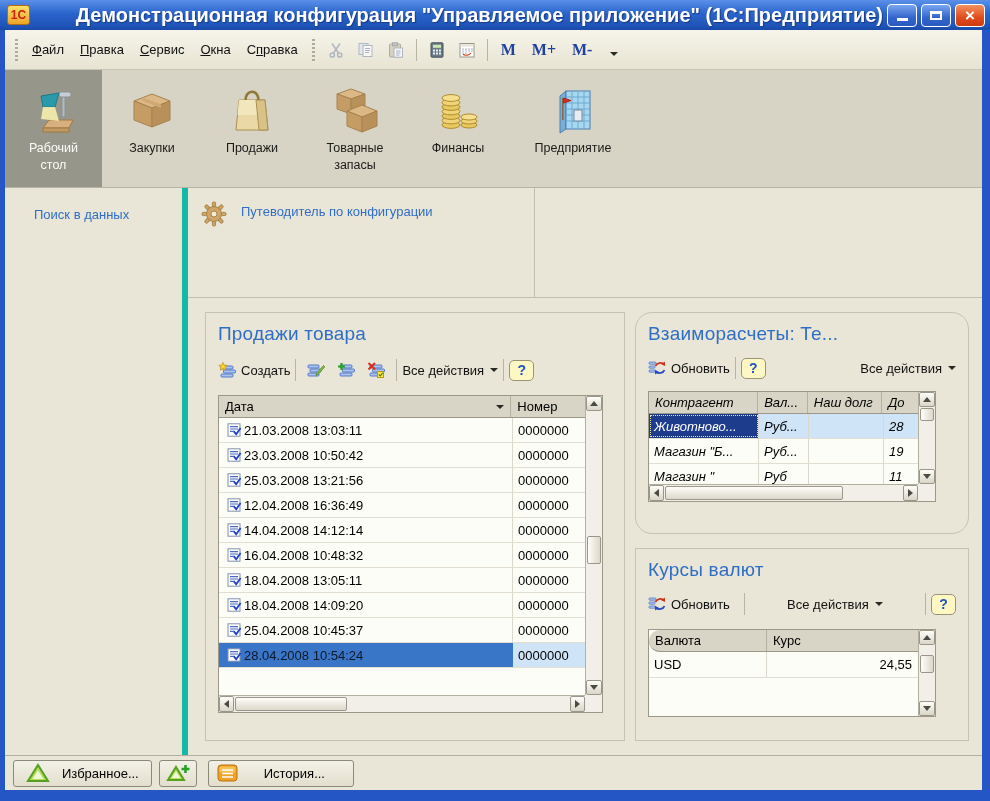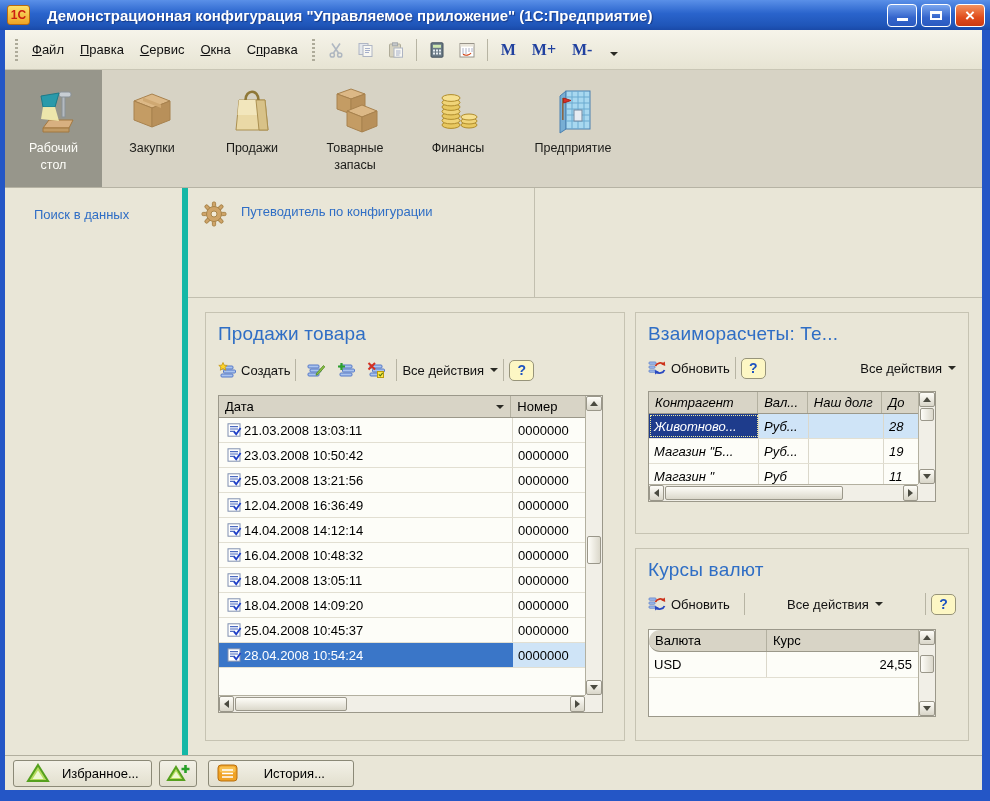--- a/index.html
+++ b/index.html
@@ -8,22 +8,22 @@
 
   .window { width:990px; height:801px; display:flex; flex-direction:column;
             background:#2456c6; overflow:hidden; position:relative; }
 
   
   .titlebar { flex:0 0 30px; display:flex; align-items:center; padding:0 5px 0 7px;
               background:linear-gradient(#5a90e8, #2a64cc 45%, #1f55b8 85%, #1a4aa8); }
   .logo { width:23px; height:20px; border:1px solid #b86a10; border-radius:3px;
           background:linear-gradient(#fce06a,#eda426); color:#cc1f10; font-weight:bold;
           font-size:12px; display:flex; align-items:center; justify-content:center; }
-  .title-text { color:#fff; font-weight:bold; font-size:15px; margin-left:17px; flex:1;
-                white-space:nowrap; overflow:hidden; text-shadow:1px 1px 1px #173a86; }
+  .title-text { color:#fff; font-weight:bold; font-size:20px; margin-left:8px; flex:1;
+                white-space:nowrap; overflow:hidden; text-shadow:1px 1px 1px #173a86;text-align:right; }
   .tb-btn { width:30px; height:23px; border:1px solid #fff; border-radius:4px; margin-left:4px;
             display:flex; align-items:center; justify-content:center; cursor:default; }
   .btn-min,.btn-max { background:linear-gradient(#7aa6ee,#3465cc 60%,#2a5ac0); }
   .btn-close { background:linear-gradient(#f4925e,#e04c1c 60%,#cc3a10); }
   .glyph-min { width:11px; height:3px; background:#fff; margin-top:9px; }
   .glyph-max { width:12px; height:9px; border:2px solid #fff; border-top-width:3px; }
   .glyph-close { color:#fff; font-size:17px; font-weight:bold; line-height:1; }
 
   
   .frame { flex:1; margin:0 8px 11px 5px; background:#e9e6d7; display:flex; flex-direction:column; overflow:hidden; }
@@ -60,38 +60,38 @@
   .top-row { flex:0 0 110px; border-bottom:1px solid #c2bfaf; display:flex; }
   .guide-cell { width:347px; border-right:1px solid #c2bfaf; padding:13px 0 0 13px;
                 display:flex; align-items:flex-start; gap:14px; }
   .guide-cell .link { margin-top:3px; }
 
   .panels { flex:1; display:flex; padding:14px 0 0 17px; gap:10px; }
   .panel { border:1px solid #c6c3b2; padding:10px 12px; background:#e9e6d7; }
   .panel-title { color:#2f6ec5; font-size:19px; letter-spacing:.2px; white-space:nowrap; overflow:hidden; }
   .sales-panel { width:420px; height:429px; display:flex; flex-direction:column; }
   .right-col { width:334px; display:flex; flex-direction:column; gap:14px; }
-  .mutual-panel { height:222px; }
+  .mutual-panel { height:222px;border-radius:17px; }
   .currency-panel { height:193px; }
 
   .ptoolbar { display:flex; align-items:center; margin-top:12px; font-size:13px; color:#111; }
   .toolbtn { display:flex; align-items:center; gap:5px; cursor:pointer; }
   .help-btn { width:25px; height:21px; background:#fdf7c4; border:1px solid #97947a; border-radius:5px;
               color:#1f54c0; font-weight:bold; font-size:14px; display:flex; align-items:center;
               justify-content:center; cursor:pointer; }
   .all-actions { display:flex; align-items:center; gap:6px; cursor:pointer; }
 
   
   .tbl { position:relative; border:1px solid #9b988a; background:#fdfdf8; font-size:13px; }
   .thead { display:flex; background:#d8d4c6; border-bottom:1px solid #9b988a; height:22px; }
   .th { padding:0 6px; border-right:1px solid #b3b0a0; display:flex; align-items:center; overflow:hidden; white-space:nowrap; }
   .trow { display:flex; height:25px; border-bottom:1px solid #e2dfd2; background:#fdfdf8; cursor:default; }
   .td { padding:0 5px; display:flex; align-items:center; border-right:1px solid #dbd8cb;
         overflow:hidden; white-space:nowrap; }
-  .sel-main { background:#3a76c8 !important; color:#ffffff; border-right-color:#3a76c8; }
+  .sel-main { background:#3a76c8 !important; color:#0f172a; border-right-color:#3a76c8; }
   .sel-light { background:#cfe4f7 !important; color:#000; }
   .sel-dark  { background:#1e3c8c !important; color:#fff; outline:1px dotted #ece89a; outline-offset:-2px; }
 
   
   .sales-tbl { width:385px; height:318px; margin-top:12px; }
   .sales-rows { height:calc(100% - 22px - 17px); overflow:hidden; }
   .col-date { width:294px; }
   .col-num  { width:74px; border-right:none; }
   .sales-tbl .thead { padding-right:17px; }
   .sort-arrow { margin-left:auto; }

